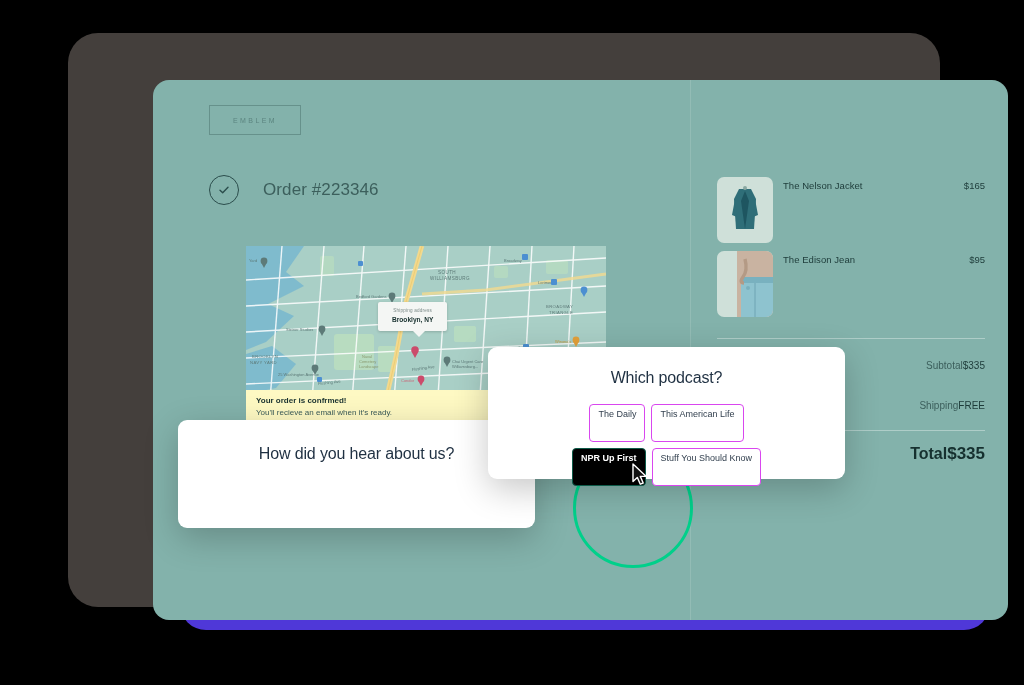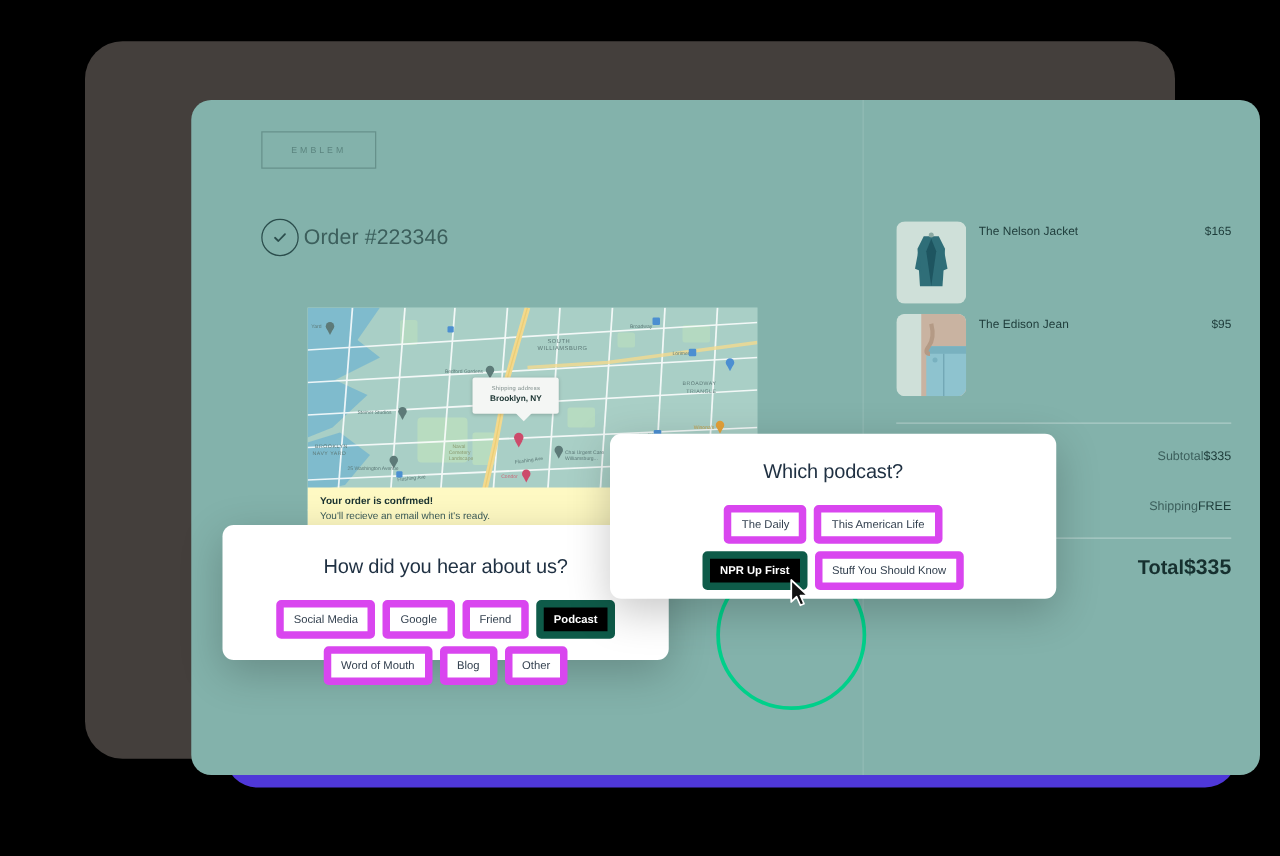--- a/index.html
+++ b/index.html
@@ -48,21 +48,21 @@
     border: 1px solid rgba(30,60,58,0.28);
     display: flex; align-items: center; justify-content: center;
   }
   .emblem-text {
     font-size: 7px; letter-spacing: 2.4px;
     color: rgba(35,70,66,0.42); font-weight: 400;
   }
 
   .order-head {
     position: absolute; left: 56px; top: 95px;
-    display: flex; align-items: center; gap: 4px;
+    display: flex; align-items: center; gap: 24px;
   }
   .check-circle {
     width: 30px; height: 30px; border-radius: 50%;
     border: 1.4px solid #2b4d4c;
     display: flex; align-items: center; justify-content: center;
     flex: none;
   }
   .order-text-wrap { display: flex; flex-direction: column; gap: 2px; }
   .order-number { font-size: 17px; color: #3c5f5c; font-weight: 400; letter-spacing: .1px; }
   .order-thanks { font-size: 17px; color: #16302f; font-weight: 700; letter-spacing: -.1px; }
@@ -135,22 +135,22 @@
     position: absolute; background: #fff; border-radius: 9px;
     box-shadow: 0 10px 34px rgba(0,0,0,.22);
   }
   .modal-title {
     text-align: center; font-size: 16px; font-weight: 400; color: #1f3042;
     letter-spacing: -.15px;
   }
   .chip-rows { display: flex; flex-direction: column; align-items: center; gap: 6px; }
   .chip-row { display: flex; gap: 6px; justify-content: center; }
   .chip {
-    border: 6px solid #d946ef; border-radius: 4px; background: #fff;
-    font-size: 9px; color: #33404f; padding: 4px 8px 5px 8px;
+    border: 1px solid #d946ef; border-radius: 4px; background: #fff;
+    font-size: 9px; color: #33404f; padding: 4px 8px 22px 8px;
     font-family: "Liberation Sans", sans-serif; line-height: 10px;
     white-space: nowrap;
   }
   .chip.selected { background: #000000; border-color: #0e5b49; color: #fff; font-weight: 700; }
 
   #modal-survey  { left: 178px; top: 420px; width: 357px; height: 108px; }
   #modal-survey .modal-title { margin-top: 25px; }
   #modal-survey .chip-rows { margin-top: 17px; }
   #modal-podcast { left: 488px; top: 347px; width: 357px; height: 132px; }
   #modal-podcast .modal-title { margin-top: 22px; }
@@ -346,33 +346,20 @@
           <span class="sb-total-label">Total</span>
           <span class="sb-total-value">$335</span>
         </div>
       </div>
 
     </div>
   </div>
 
   <div class="modal" id="modal-survey">
     <div class="modal-title">How did you hear about us?</div>
-    <div class="chip-rows">
-      <div class="chip-row">
-        <button class="chip">Social Media</button>
-        <button class="chip">Google</button>
-        <button class="chip">Friend</button>
-        <button class="chip selected">Podcast</button>
-      </div>
-      <div class="chip-row">
-        <button class="chip">Word of Mouth</button>
-        <button class="chip">Blog</button>
-        <button class="chip">Other</button>
-      </div>
-    </div>
   </div>
 
   <div class="modal" id="modal-podcast">
     <div class="modal-title">Which podcast?</div>
     <div class="chip-rows">
       <div class="chip-row">
         <button class="chip">The Daily</button>
         <button class="chip">This American Life</button>
       </div>
       <div class="chip-row">

